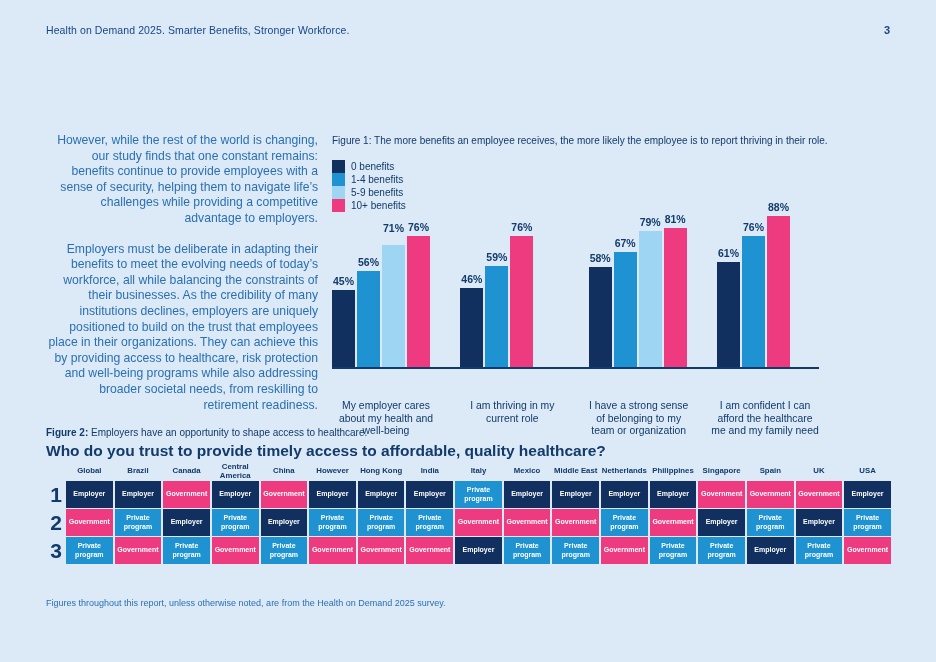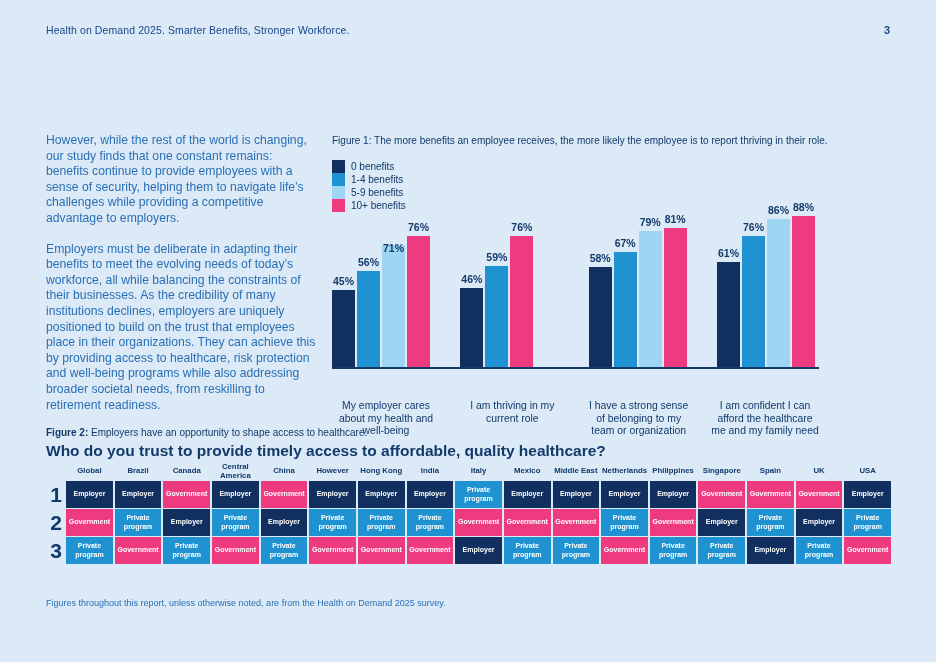--- a/index.html
+++ b/index.html
@@ -21,21 +21,21 @@
     display:flex;justify-content:space-between;align-items:baseline;
   }
   .hdr-title{font-size:10.5px;color:#17468a;letter-spacing:.1px;}
   .hdr-page{font-size:11px;color:#17468a;font-weight:700;}
 
   
   .bodycopy{
     position:absolute;left:46px;top:133px;width:272px;
     font-size:12.2px;line-height:15.6px;color:#2a6fb5;
   }
-  .bodycopy p{margin:0 0 15px 0;}
+  .bodycopy p{margin:0 0 15px 0;text-align:right;}
 
   
   .fig1{
     position:absolute;left:332px;top:134px;width:560px;
   }
   .fig1-cap{font-size:10px;color:#123a6b;line-height:14px;}
   .fig1-cap b{font-weight:400;}
   .legend{
     display:flex;margin-top:12px;gap:0;flex-direction:column;
   }
@@ -89,21 +89,21 @@
   }
   .tbl{display:flex;}
   .ranknums{
     width:20px;display:flex;flex-direction:column;
     padding-top:19px;
   }
   .ranknum{
     height:28px;display:flex;align-items:center;justify-content:center;
     font-size:21px;font-weight:700;color:#123a6b;
   }
-  .cols{flex:1;display:flex;gap:2px;justify-content:flex-end;}
+  .cols{flex:1;display:flex;gap:2px;}
   .col{flex:1;display:flex;flex-direction:column;}
   .colhdr{
     height:19px;display:flex;align-items:center;justify-content:center;text-align:center;
     font-size:7.8px;font-weight:700;color:#123a6b;line-height:8.6px;
   }
   .cell{
     height:27px;margin-bottom:1px;
     display:flex;align-items:center;justify-content:center;text-align:center;
     font-size:7px;font-weight:700;color:#ffffff;line-height:8.2px;padding:0 2px;
     box-sizing:border-box;
@@ -160,21 +160,21 @@
           <div class="barwrap">
             <div class="bar" style="height: 77px; background: rgb(17, 48, 95);"></div>
             <div class="barlbl" style="bottom: 80px;">45%</div>
           </div>
           <div class="barwrap">
             <div class="bar" style="height: 96px; background: rgb(31, 147, 209);"></div>
             <div class="barlbl" style="bottom: 99px;">56%</div>
           </div>
           <div class="barwrap">
             <div class="bar" style="height: 122px; background: rgb(157, 213, 242);"></div>
-            <div class="barlbl" style="bottom: 113px;">71%</div>
+            <div class="barlbl" style="bottom: 133px;">71%</div>
           </div>
           <div class="barwrap">
             <div class="bar" style="height: 131px; background: rgb(238, 58, 126);"></div>
             <div class="barlbl" style="bottom: 134px;">76%</div>
           </div>
         </div>
         <div class="grp">
           <div class="barwrap">
             <div class="bar" style="height: 79px; background: rgb(17, 48, 95);"></div>
             <div class="barlbl" style="bottom: 82px;">46%</div>
@@ -207,24 +207,20 @@
           </div>
         </div>
         <div class="grp">
           <div class="barwrap">
             <div class="bar" style="height: 105px; background: rgb(17, 48, 95);"></div>
             <div class="barlbl" style="bottom: 108px;">61%</div>
           </div>
           <div class="barwrap">
             <div class="bar" style="height: 131px; background: rgb(31, 147, 209);"></div>
             <div class="barlbl" style="bottom: 134px;">76%</div>
-          </div>
-          <div class="barwrap">
-            <div class="bar" style="height: 148px; background: rgb(157, 213, 242);"></div>
-            <div class="barlbl" style="bottom: 151px;">86%</div>
           </div>
           <div class="barwrap">
             <div class="bar" style="height: 151px; background: rgb(238, 58, 126);"></div>
             <div class="barlbl" style="bottom: 154px;">88%</div>
           </div>
         </div>
       </div>
   </div>
   <div class="axis"></div>
   <div class="xlabels" id="x-labels">

